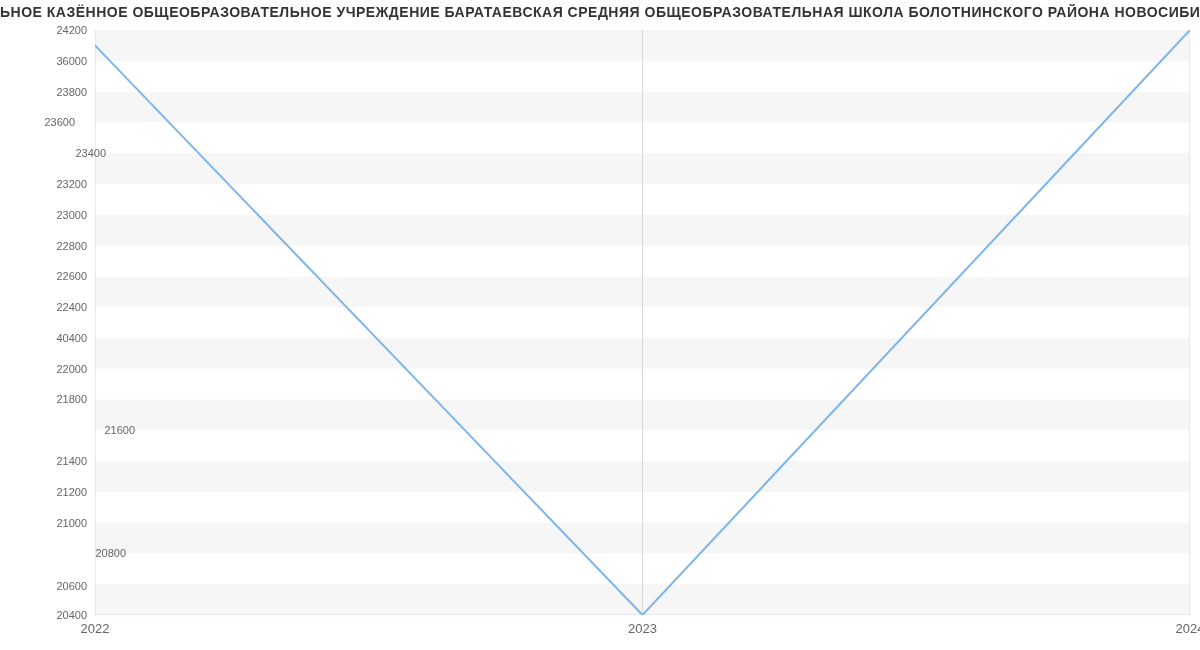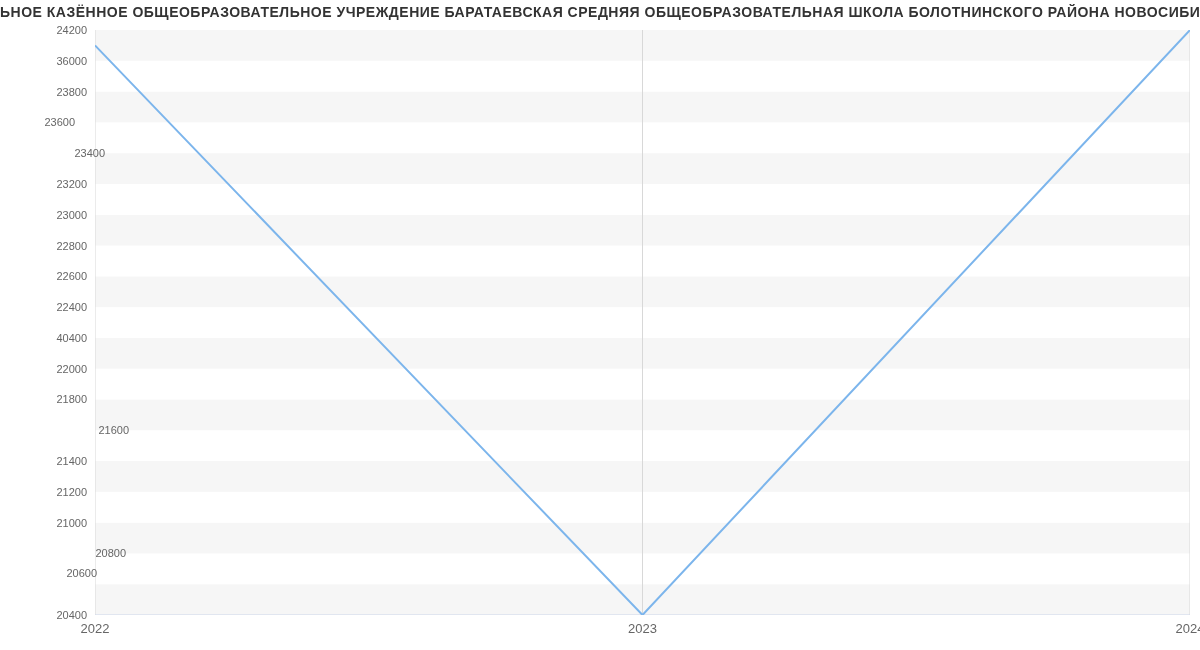--- a/index.html
+++ b/index.html
@@ -77,35 +77,35 @@
         <line x1="0" x2="0" y1="0" y2="585" class="grid-major"></line>
         <line x1="547.5" x2="547.5" y1="0" y2="585" class="grid-major"></line>
         <line x1="1095" x2="1095" y1="0" y2="585" class="grid-major"></line>
         <line x1="0" x2="1095" y1="585" y2="585" class="axis-line"></line>
         <path d="M0,15.394736842105203 L547.5,585 L1095,0" class="series-line"></path>
       </svg>
   </div>
 
   <div id="y-axis-labels">
       <div class="y-label" style="left: 0px; width: 87px; top: 615px;">20400</div>
-      <div class="y-label" style="left: 0px; width: 97px; top: 573px;">20600</div>
+      <div class="y-label" style="left: 0px; width: 87px; top: 586px;">20600</div>
       <div class="y-label" style="left: 0px; width: 87px; top: 553.421px; padding-left: 39px;">20800</div>
       <div class="y-label" style="left: 0px; width: 87px; top: 522.632px;">21000</div>
       <div class="y-label" style="left: 0px; width: 87px; top: 491.842px;">21200</div>
       <div class="y-label" style="left: 0px; width: 87px; top: 461.053px;">21400</div>
-      <div class="y-label" style="left: 10px; width: 99px; top: 430.263px; padding-left: 20px;">21600</div>
+      <div class="y-label" style="left: 16px; width: 99px; top: 430.263px; padding-left: 20px;">21600</div>
       <div class="y-label" style="left: 0px; width: 87px; top: 399.474px;">21800</div>
       <div class="y-label" style="left: 0px; width: 87px; top: 368.684px;">22000</div>
       <div class="y-label" style="left: 0px; width: 87px; top: 337.895px;">40400</div>
       <div class="y-label" style="left: 0px; width: 87px; top: 307.105px;">22400</div>
       <div class="y-label" style="left: 0px; width: 87px; top: 276.316px;">22600</div>
       <div class="y-label" style="left: 0px; width: 87px; top: 245.526px;">22800</div>
       <div class="y-label" style="left: 0px; width: 87px; top: 214.737px;">23000</div>
       <div class="y-label" style="left: 0px; width: 87px; top: 183.947px;">23200</div>
-      <div class="y-label" style="left: 18px; width: 87px; top: 153.158px;">23400</div>
+      <div class="y-label" style="left: 0px; width: 87px; top: 153.158px; padding-left: 19px;">23400</div>
       <div class="y-label" style="left: 0px; width: 75px; top: 122.368px;">23600</div>
       <div class="y-label" style="left: 0px; width: 87px; top: 91.5789px;">23800</div>
       <div class="y-label" style="left: 0px; width: 87px; top: 60.7895px;">36000</div>
       <div class="y-label" style="left: 0px; width: 87px; top: 30px;">24200</div>
     </div>
   <div id="x-axis-labels">
       <div class="x-label" style="left: 95px; top: 621px;">2022</div>
       <div class="x-label" style="left: 642.5px; top: 621px;">2023</div>
       <div class="x-label" style="left: 1190px; top: 621px;">2024</div>
     </div>

